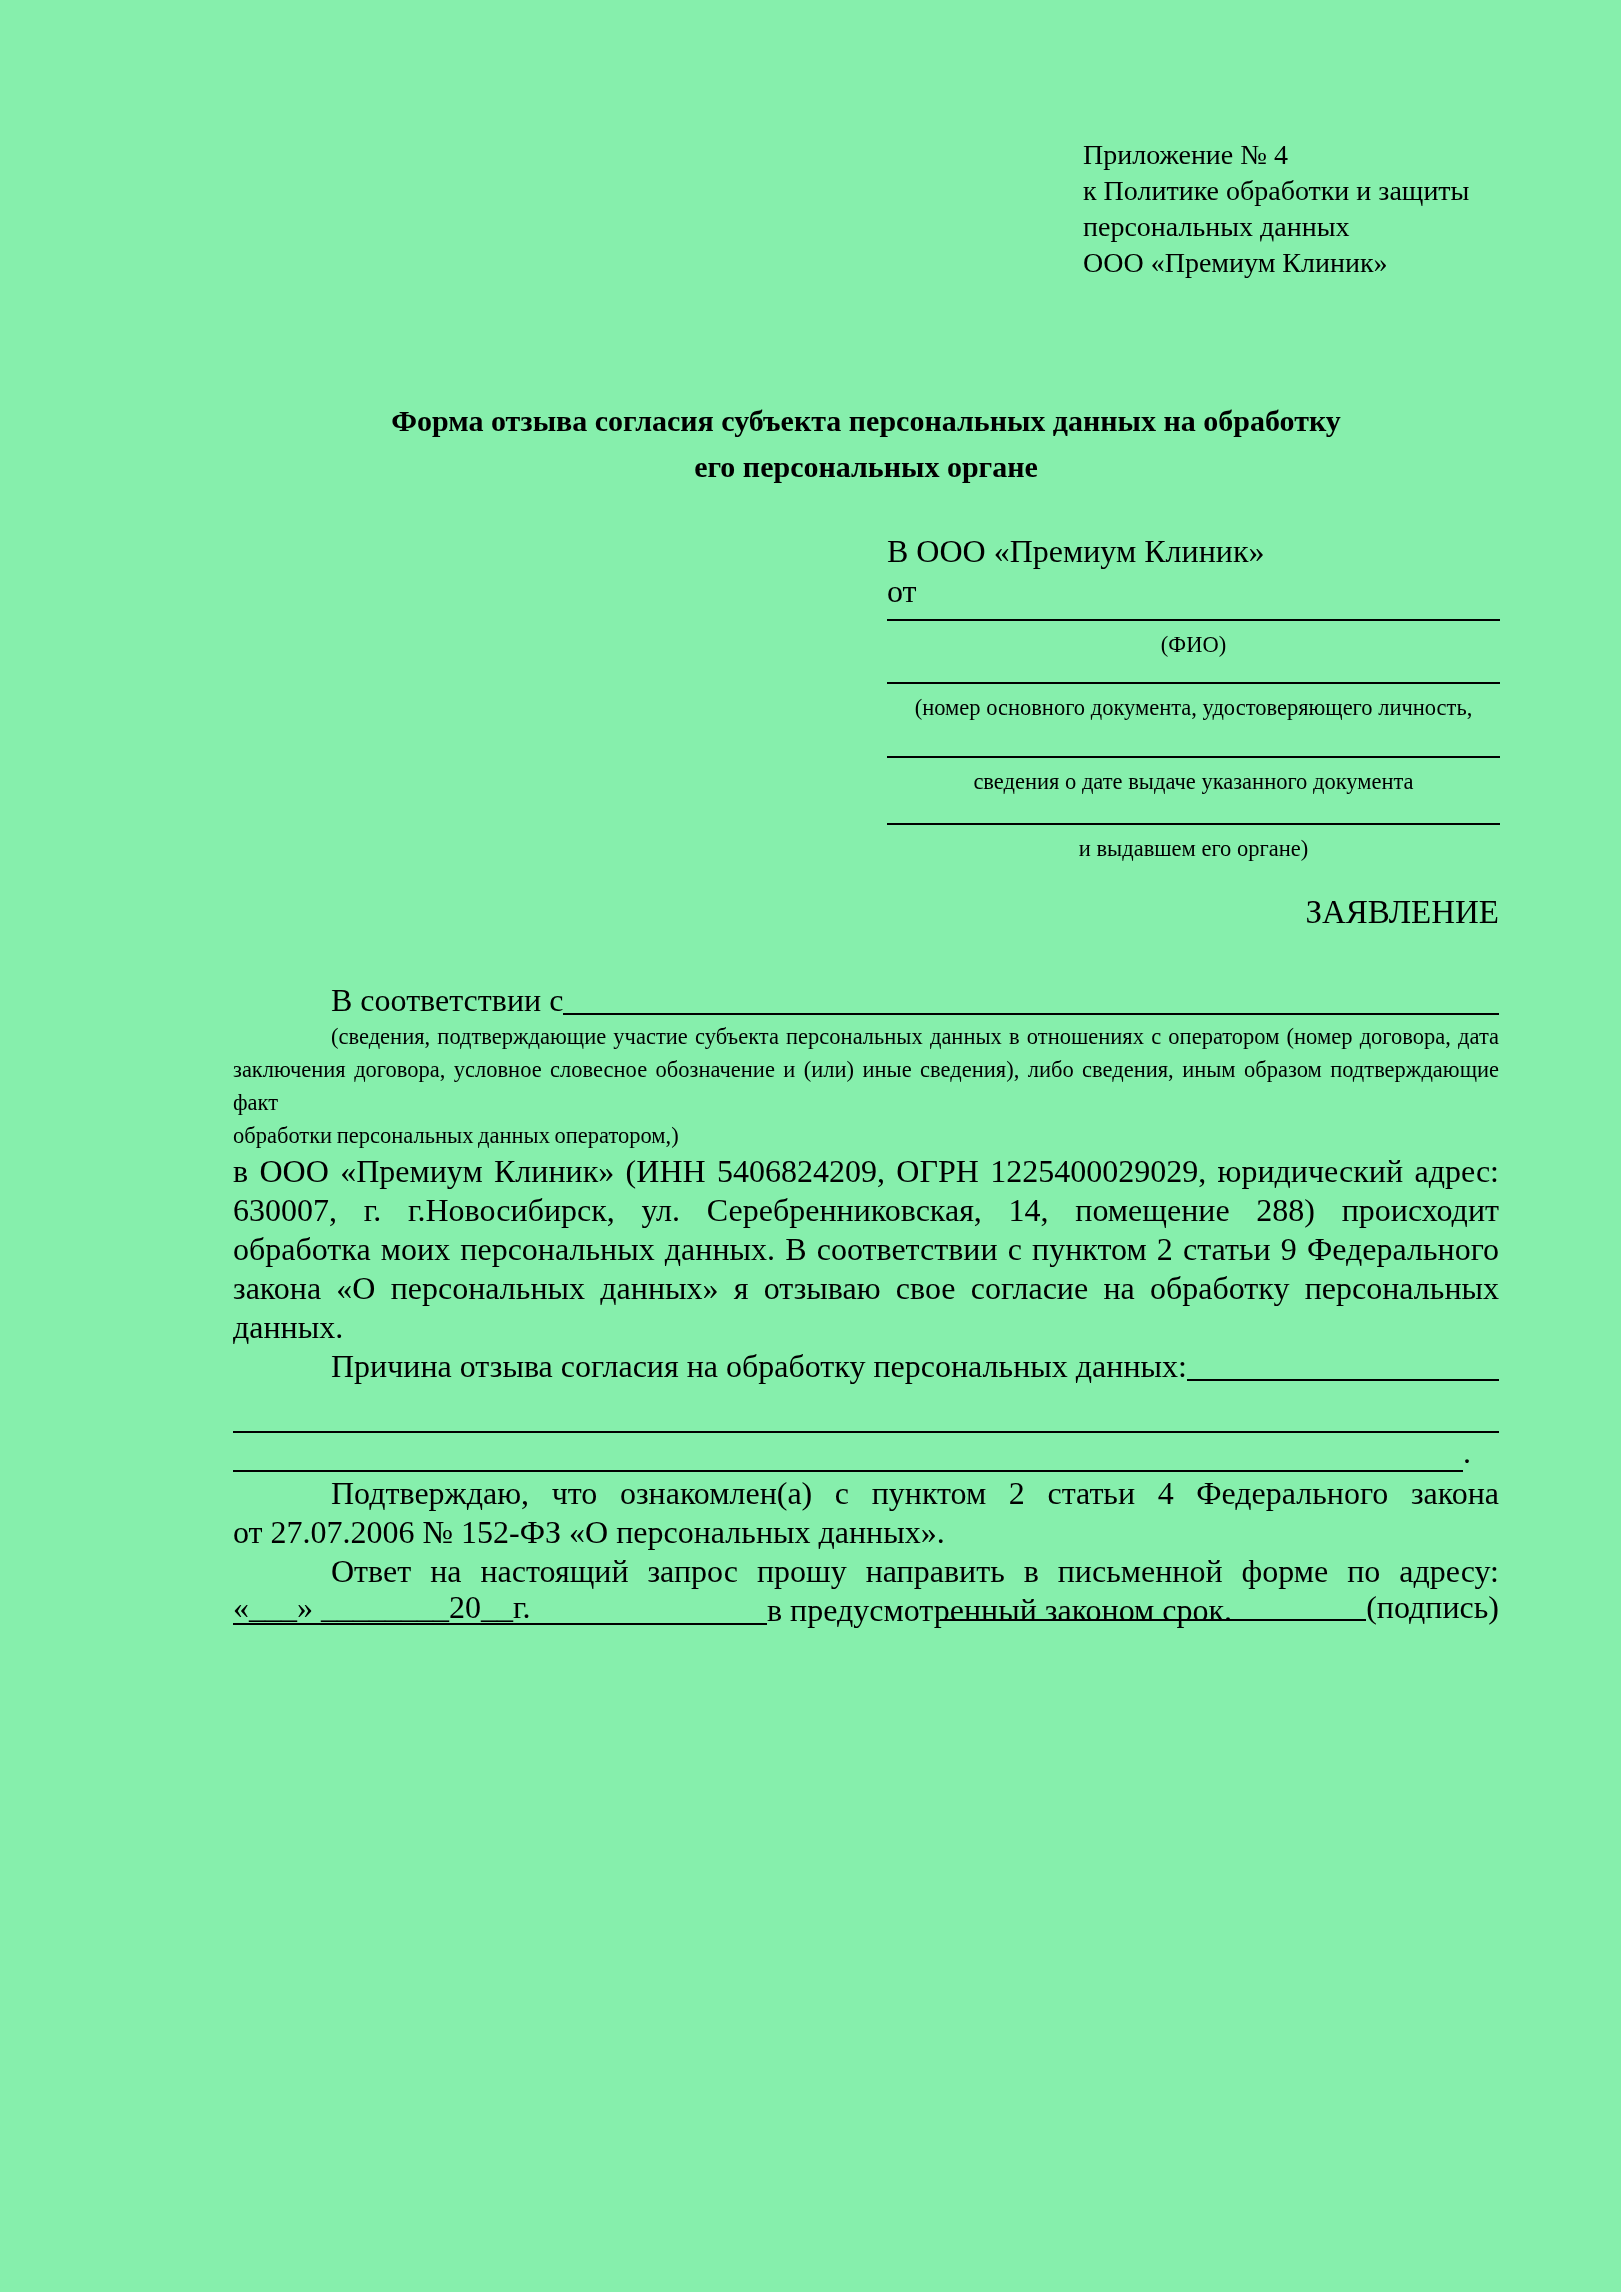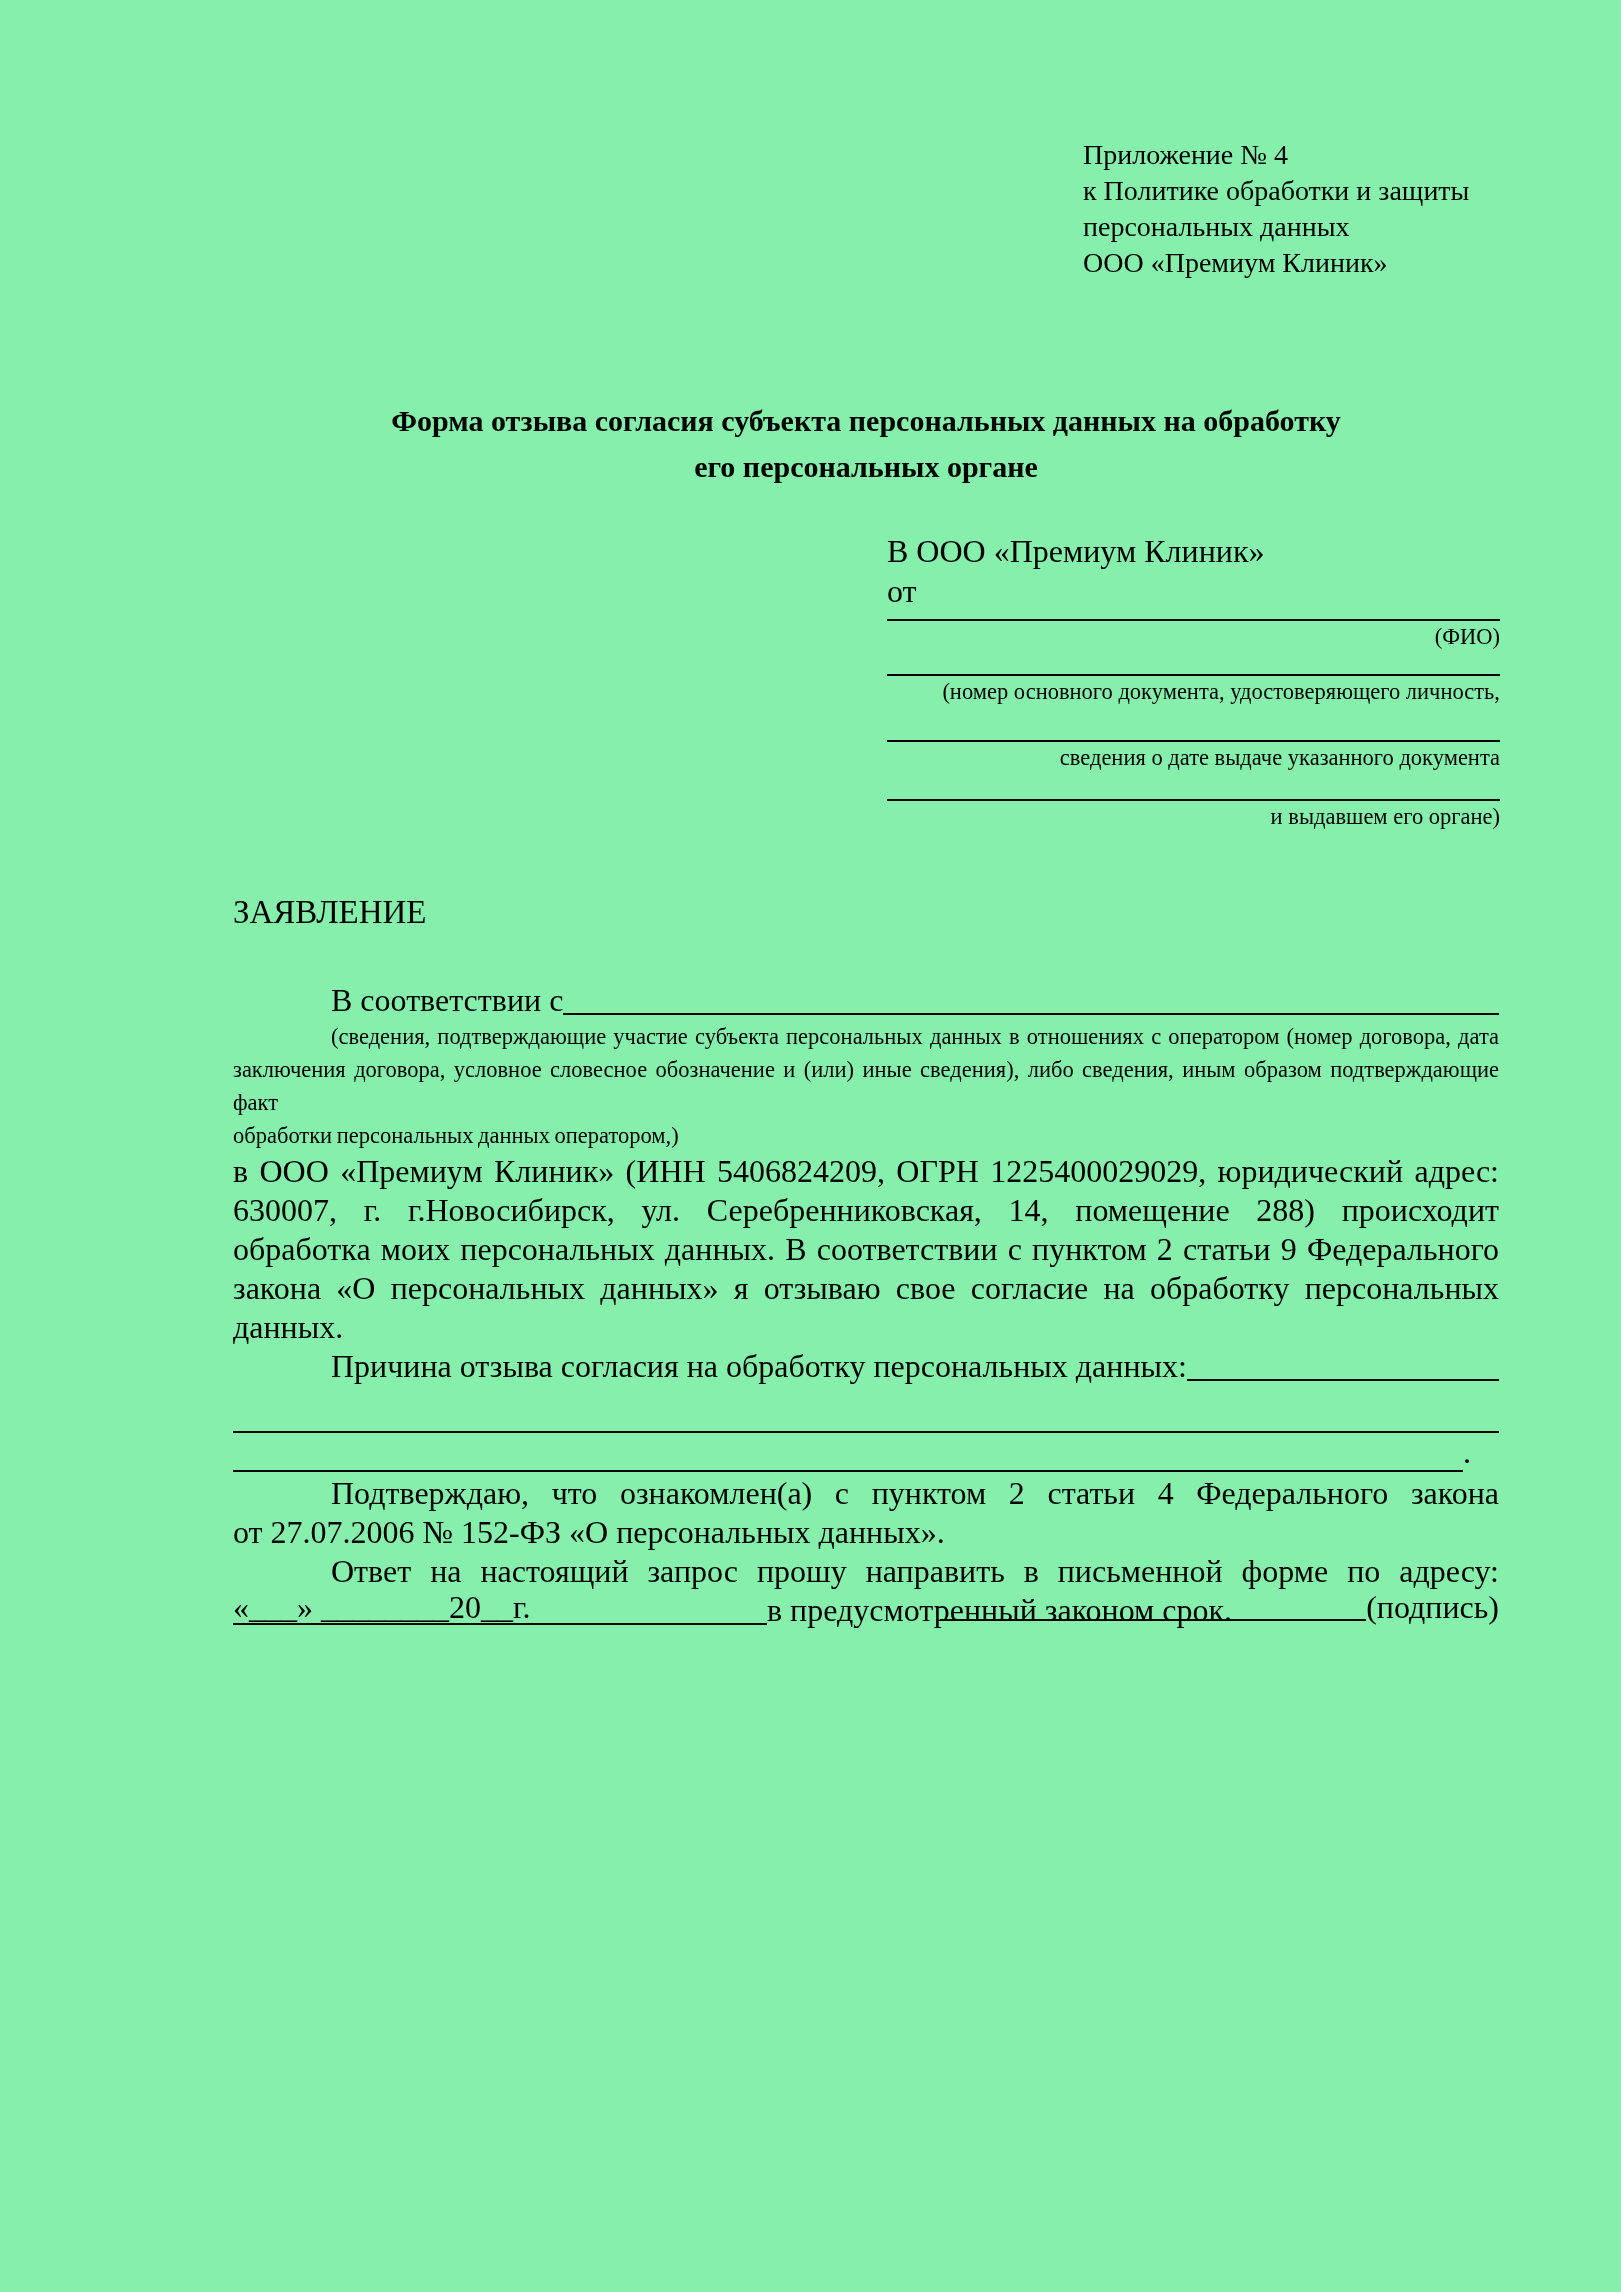--- a/index.html
+++ b/index.html
@@ -29,27 +29,27 @@
   
   .addressee { position:absolute; left:887px; top:531px; width:613px; font-size:32px; }
   .addr-to   { line-height:41px; }
   .addr-from { line-height:39px; }
   .blank-line  { border-bottom:2.9px solid #000; }
   .bl-fio  { height:7.8px;  }
   .bl-gap1 { height:21.6px; }
   .bl-gap2 { height:32px; }
   .bl-gap3 { height:24.5px; }
   .field-caption {
-    text-align:right; font-size:22.5px; line-height:32px; padding-top:0;
+    text-align:center; font-size:22.5px; line-height:32px; padding-top:8px;
   }
 
   
   .stmt-heading {
     position:absolute; left:233px; top:892px; width:1266px;
-    text-align:left; font-size:33px; line-height:41px;
+    text-align:right; font-size:33px; line-height:41px;
   }
   .main { position:absolute; left:233px; top:981px; width:1266px; font-size:32px; line-height:39px; }
 
   .flexrow { display:flex; }
   .tab { flex:0 0 98px; }
   .flexrow .lbl { white-space:nowrap; }
   .fill-line { flex:1 1 auto; border-bottom:2.9px solid #000; margin-bottom:4.9px; }
 
   .note { font-size:22.5px; line-height:33px; word-spacing:-1px; }
   .jline { text-align:justify; text-align-last:justify; }

